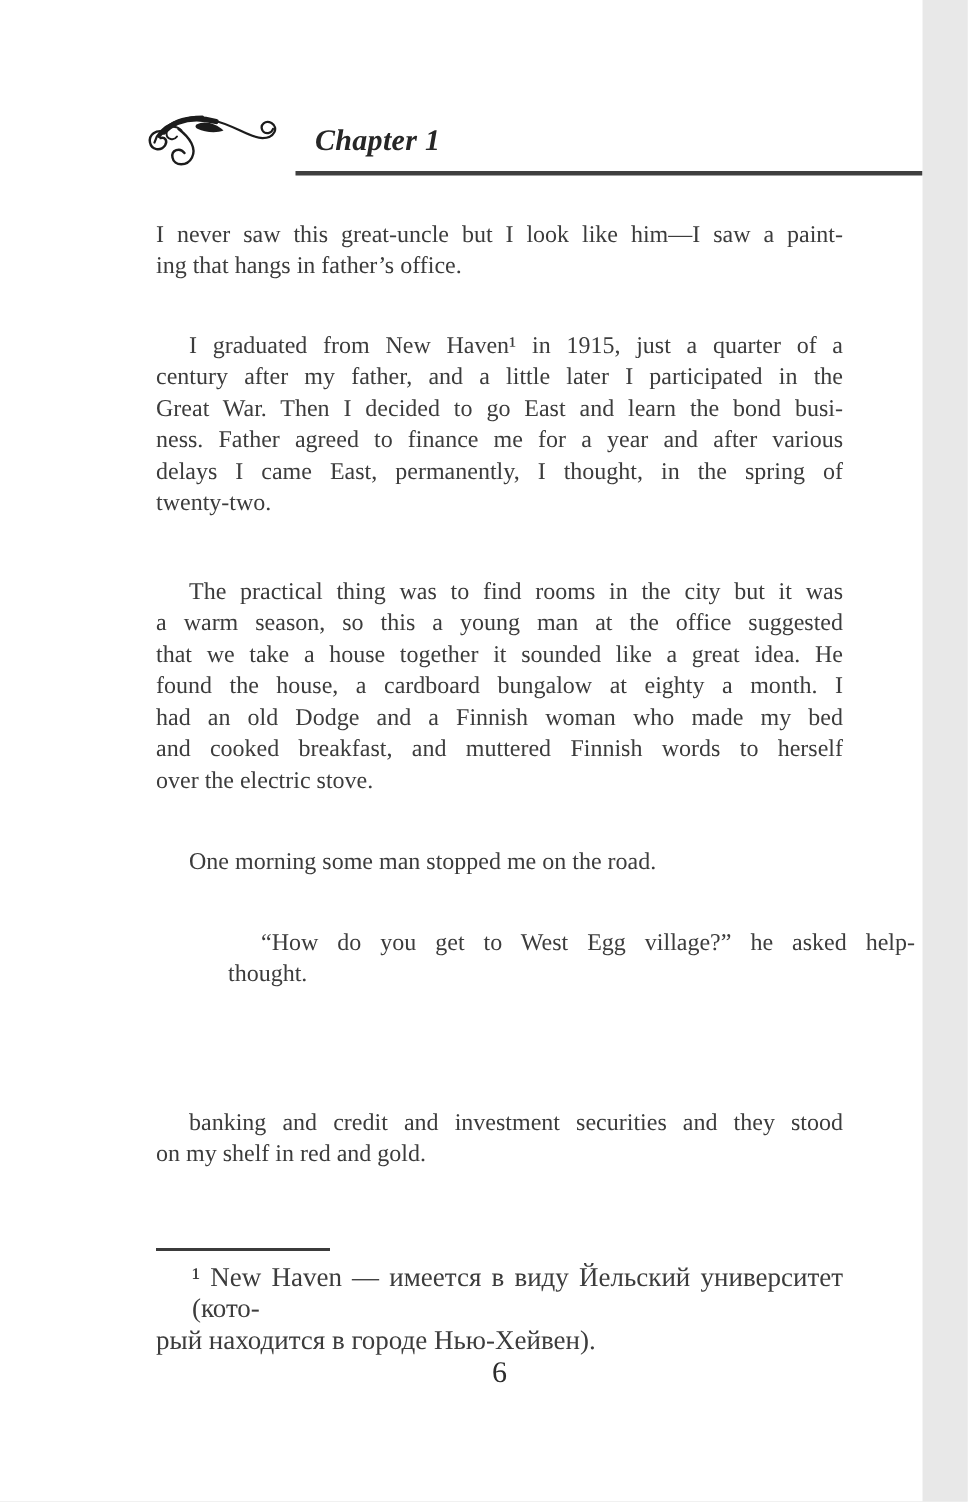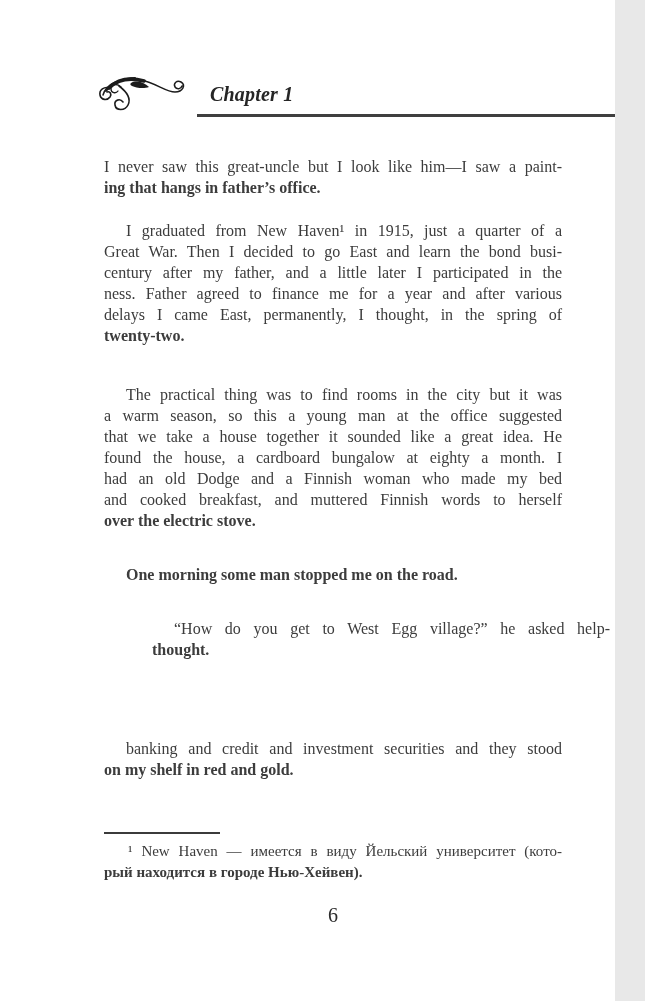--- a/index.html
+++ b/index.html
@@ -52,46 +52,45 @@
     font-size: 16px;
     line-height: 21px;
   }
   .line {
     text-align: justify;
     text-align-last: justify;
     white-space: normal;
   }
   .line.last {
     text-align-last: left;
-    font-weight: bold;
   }
   .indented .line:first-child {
     padding-left: 22px;
   }
 
-  .p1 { top: 156px; }
+  .p1 { top: 146px; }
   .p2 { top: 220px; }
   .p3 { top: 384px; }
   .p4 { top: 564px; }
   .p5 { top: 618px; margin-left: 48px; }
   .p6 { top: 680px; }
   .p7 { top: 738px; }
 
   
   .footnote-rule {
     position: absolute;
     left: 104px;
     top: 832px;
     width: 116px;
     height: 1.5px;
     background: #3b3b3b;
   }
   .footnote {
     top: 841px;
-    font-size: 15px;
+    font-size: 18px;
     color: #3c3c3c;
   }
   .footnote .line:first-child {
     padding-left: 24px;
   }
 
   
   .page-number {
     position: absolute;
     left: 104px;
@@ -124,22 +123,22 @@
   </svg>
   <div class="chapter-title">Chapter 1</div>
   <div class="header-rule"></div>
 
   <div class="para p1">
       <div class="line">I never saw this great-uncle but I look like him—I saw a paint-</div>
       <div class="line last">ing that hangs in father’s office.</div>
     </div>
   <div class="para p2 indented">
       <div class="line">I graduated from New Haven¹ in 1915, just a quarter of a</div>
+      <div class="line">century after my father, and a little later I participated in the</div>
       <div class="line">Great War. Then I decided to go East and learn the bond busi-</div>
-      <div class="line">century after my father, and a little later I participated in the</div>
       <div class="line">ness. Father agreed to finance me for a year and after various</div>
       <div class="line">delays I came East, permanently, I thought, in the spring of</div>
       <div class="line last">twenty-two.</div>
     </div>
   <div class="para p3 indented">
       <div class="line">The practical thing was to find rooms in the city but it was</div>
       <div class="line">a warm season, so this a young man at the office suggested</div>
       <div class="line">that we take a house together it sounded like a great idea. He</div>
       <div class="line">found the house, a cardboard bungalow at eighty a month. I</div>
       <div class="line">had an old Dodge and a Finnish woman who made my bed</div>

